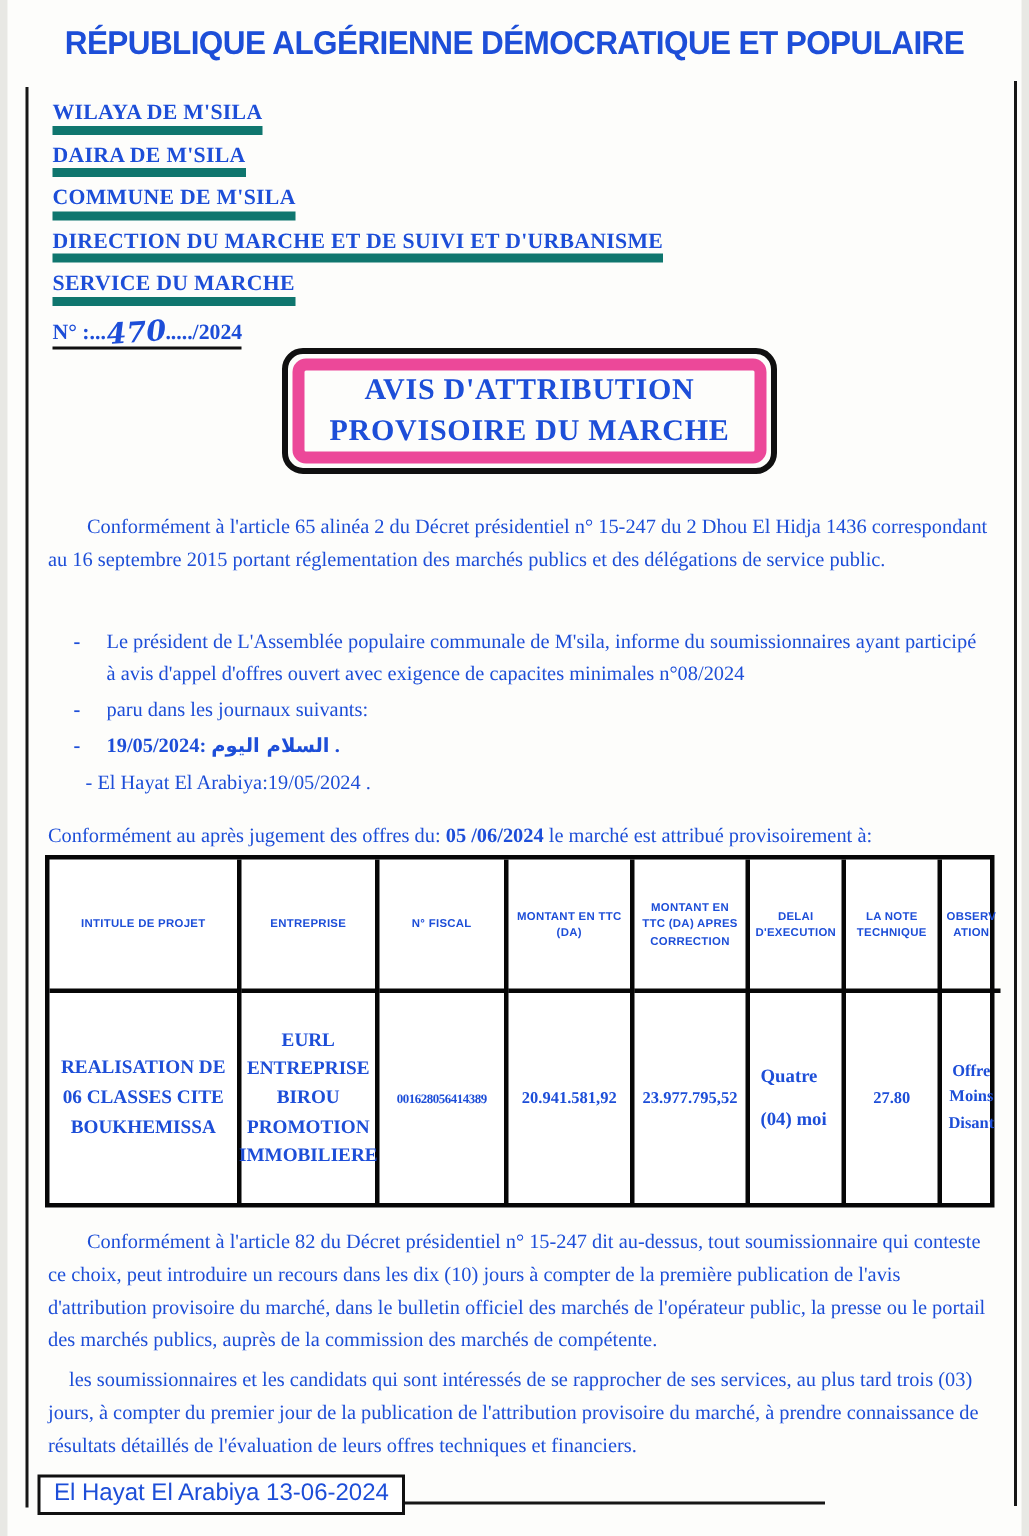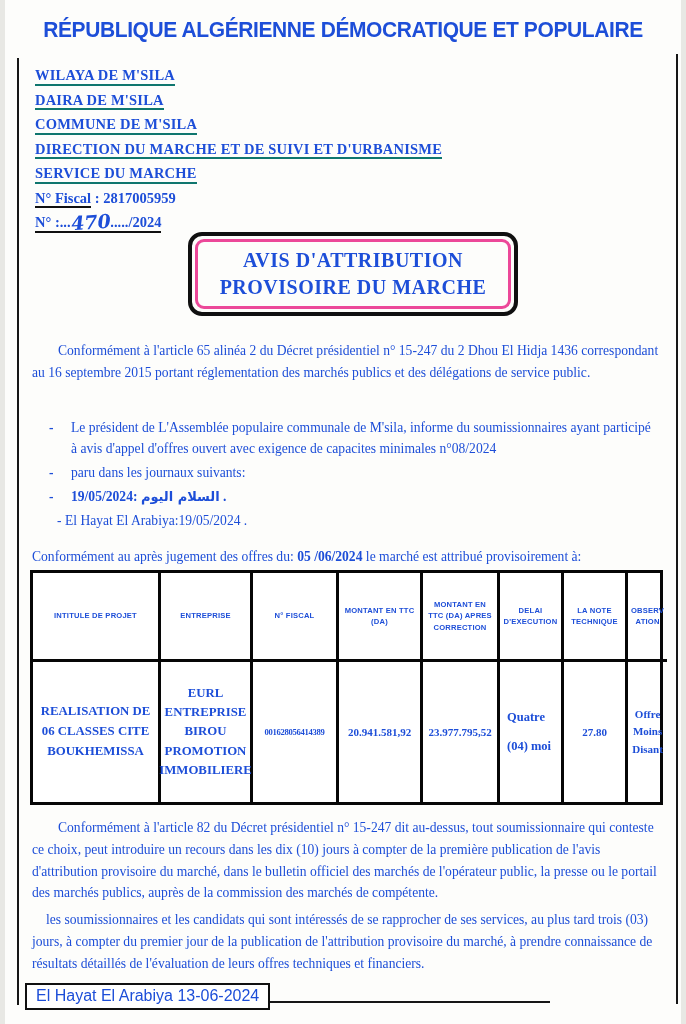--- a/index.html
+++ b/index.html
@@ -23,41 +23,41 @@
     text-align:center;
     font-family:"Liberation Sans", sans-serif;
     font-weight:bold;font-size:21px;letter-spacing:-0.4px;
     transform:scaleY(1.05);
   }
 
   .org-block{position:absolute;left:30px;top:68px;line-height:1;}
   .org-line{
     display:table;
     font-weight:bold;font-size:14.5px;
-    border-bottom:2px solid #0f766e;
+    border-bottom:6px solid #0f766e;
     padding-bottom:1px;margin-bottom:7px;
     letter-spacing:0.2px;
   }
   .plain-line{display:block;font-weight:bold;font-size:14.5px;margin-bottom:6px;}
   .fiscal-label{border-bottom:2px solid #101010;}
   .doc-number-line{display:table;border-bottom:2px solid #101010;padding-bottom:1px;}
   .handwritten{
     font-family:"DejaVu Serif", serif;
     font-style:italic;font-weight:bold;font-size:19px;
     display:inline-block;transform:rotate(-4deg) translateY(2px);
   }
 
   .notice-box{
     position:absolute;left:183px;top:232px;width:330px;height:84px;
     border:4px solid #101010;border-radius:14px;
     padding:3px;box-sizing:border-box;
   }
   .notice-inner{
     width:100%;height:100%;
-    border:3px solid #ec4899;border-radius:9px;
+    border:8px solid #ec4899;border-radius:9px;
     display:flex;flex-direction:column;align-items:center;justify-content:center;
     box-sizing:border-box;
   }
   .notice-line{font-weight:bold;font-size:20px;letter-spacing:0.5px;line-height:1.35;}
 
   .para{position:absolute;left:27px;width:634px;font-size:13.6px;line-height:1.6;}
   .para.indent{text-indent:26px;}
   #intro-para{top:340px;}
   #recourse-para{top:817px;}
   #info-para{top:909px;text-indent:14px;}
@@ -122,23 +122,20 @@
 
   <div class="national-title">RÉPUBLIQUE ALGÉRIENNE DÉMOCRATIQUE ET POPULAIRE</div>
 
   <div class="org-block">
     <div class="org-line">WILAYA DE M'SILA</div>
     <div class="org-line">DAIRA DE M'SILA</div>
     <div class="org-line">COMMUNE DE M'SILA</div>
     <div class="org-line">DIRECTION DU MARCHE ET DE SUIVI ET D'URBANISME</div>
     <div class="org-line">SERVICE DU MARCHE</div>
 
-    <div class="plain-line">
-      <span class="fiscal-label">N° Fiscal</span><span> : </span><span>2817005959</span>
-    </div>
 
     <div class="plain-line doc-number-line">
       <span>N° :</span>
         <span>...</span>
         <span class="handwritten">470</span>
         <span>.....</span>
         <span>/2024</span>
     </div>
   </div>
 

